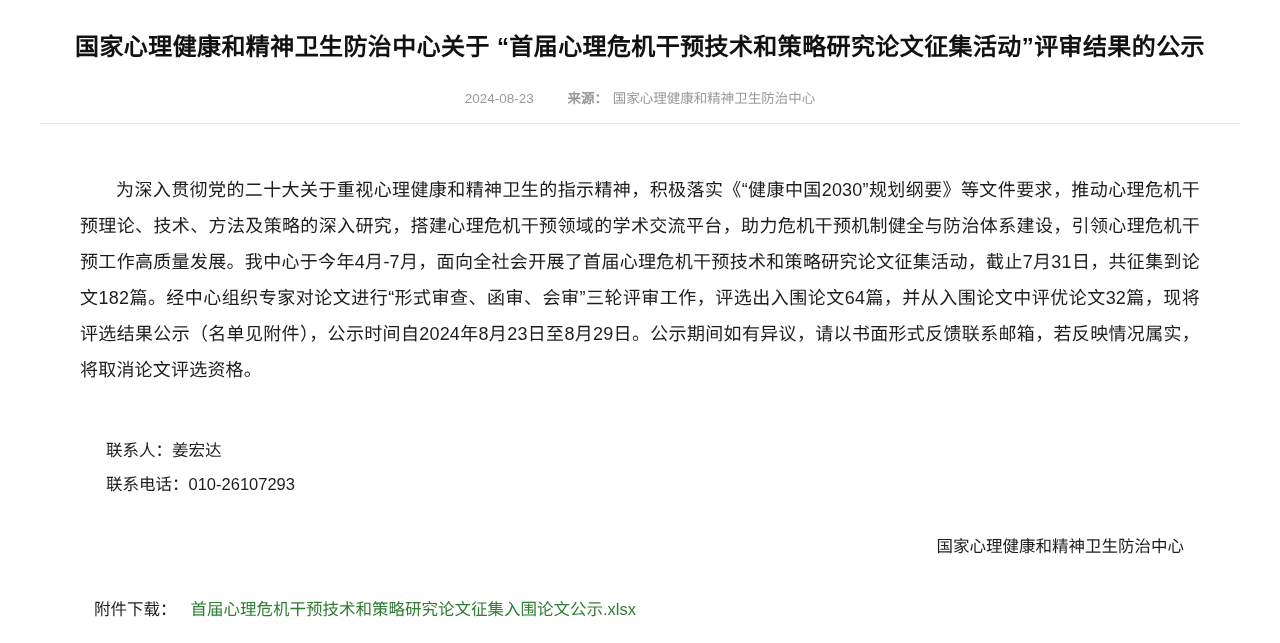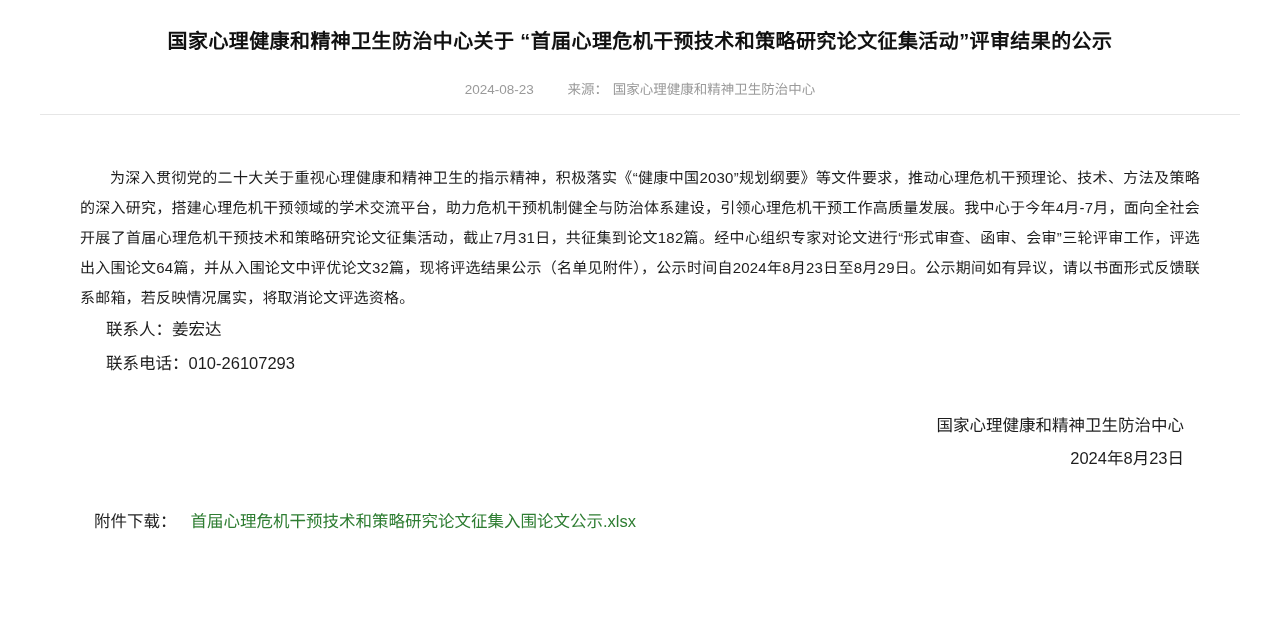--- a/index.html
+++ b/index.html
@@ -14,21 +14,21 @@
     color: #1a1a1a;
     overflow: hidden;
   }
   .page {
     width: 1280px;
     height: 643px;
     position: relative;
     box-sizing: border-box;
   }
   .title {
-    font-size: 20px;
+    font-size: 24px;
     font-weight: bold;
     color: #111111;
     text-align: center;
     letter-spacing: 0.4px;
     padding: 14px 36px 0 36px;
     line-height: 1.45;
     white-space: nowrap;
   }
   .meta {
     margin: 22px auto 0 auto;
@@ -37,36 +37,38 @@
     font-size: 13.5px;
     color: #9a9a9a;
     padding-bottom: 16px;
     border-bottom: 1px solid #e6e6e6;
   }
   .meta .date {
     margin-right: 30px;
   }
   .meta .source-label {
     margin-right: 1px;
+    font-weight: bold;
   }
   .body-wrap {
     width: 1120px;
     margin: 0 auto;
     padding-top: 48px;
   }
   p.para {
-    font-size: 15px;
+    font-size: 18px;
     line-height: 2.0;
     color: #1d1d1d;
     margin: 0;
     text-align: justify;
     text-indent: 2em;
     letter-spacing: 0.2px;
   }
   .contact-block {
+    margin-top: 46px;
     padding-left: 26px;
     font-size: 16.5px;
     line-height: 2.05;
     color: #1d1d1d;
   }
   .sign-block {
     margin-top: 28px;
     text-align: right;
     font-size: 16.5px;
     line-height: 2.0;
@@ -113,21 +115,20 @@
 
     <p class="para">为深入贯彻党的二十大关于重视心理健康和精神卫生的指示精神，积极落实《“健康中国2030”规划纲要》等文件要求，推动心理危机干预理论、技术、方法及策略的深入研究，搭建心理危机干预领域的学术交流平台，助力危机干预机制健全与防治体系建设，引领心理危机干预工作高质量发展。我中心于今年4月-7月，面向全社会开展了首届心理危机干预技术和策略研究论文征集活动，截止7月31日，共征集到论文182篇。经中心组织专家对论文进行“形式审查、函审、会审”三轮评审工作，评选出入围论文64篇，并从入围论文中评优论文32篇，现将评选结果公示（名单见附件），公示时间自2024年8月23日至8月29日。公示期间如有异议，请以书面形式反馈联系邮箱，若反映情况属实，将取消论文评选资格。</p>
 
     <div class="contact-block">
       <div>联系人：姜宏达</div>
       <div>联系电话：010-26107293</div>
     </div>
 
     <div class="sign-block">
       <div>国家心理健康和精神卫生防治中心</div>
-      <div>2024年8月23日</div>
     </div>
 
     <div class="attachments">
       <span class="label">附件下载：</span>
       <span class="files">
         <a href="#">首届心理危机干预技术和策略研究论文征集入围论文公示.xlsx</a>
       </span>
     </div>
 
   </div>

